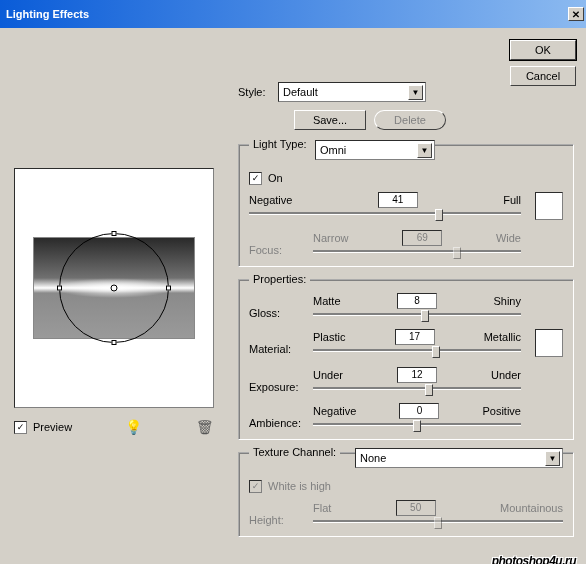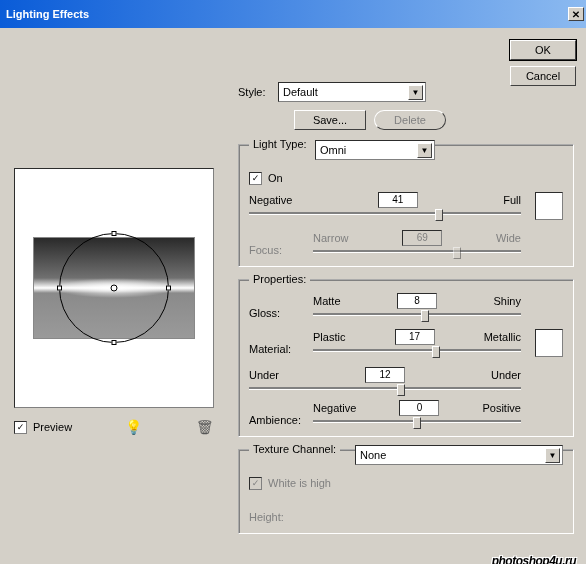--- a/index.html
+++ b/index.html
@@ -155,20 +155,21 @@
             <span>Metallic</span>
           </div>
           <div class="track">
               <div class="thumb" style="left:59%"></div>
             </div>
         </div>
         <div class="swatch"></div>
       </div>
 
       <div class="slider-block">
+        <div class="sl-lbl">Exposure:</div>
         <div class="slider-body">
           <div class="slider-top">
             <span>Under</span>
             <span class="valbox">12</span>
             <span>Under</span>
           </div>
           <div class="track">
               <div class="thumb" style="left:56%"></div>
             </div>
         </div>
@@ -200,20 +201,30 @@
           <span>None</span>
           <div class="arrow">▼</div>
         </div>
       </div>
       <div class="row disabled-text">
         <span class="checkbox" style="background:#d4d0c8">✓</span>
         <span>White is high</span>
       </div>
       <div class="slider-block disabled-text" style="margin-bottom:0">
         <div class="sl-lbl">Height:</div>
+        <div class="slider-body">
+          <div class="slider-top">
+            <span>Flat</span>
+            <span class="valbox dis">50</span>
+            <span>Mountainous</span>
+          </div>
+          <div class="track dis">
+              <div class="thumb" style="left:50%"></div>
+            </div>
+        </div>
       </div>
     </fieldset>
 
   </div>
 
   <div class="left-col">
     <div class="preview-box">
       <div class="landscape">
         <div class="glare"></div>
       </div>

